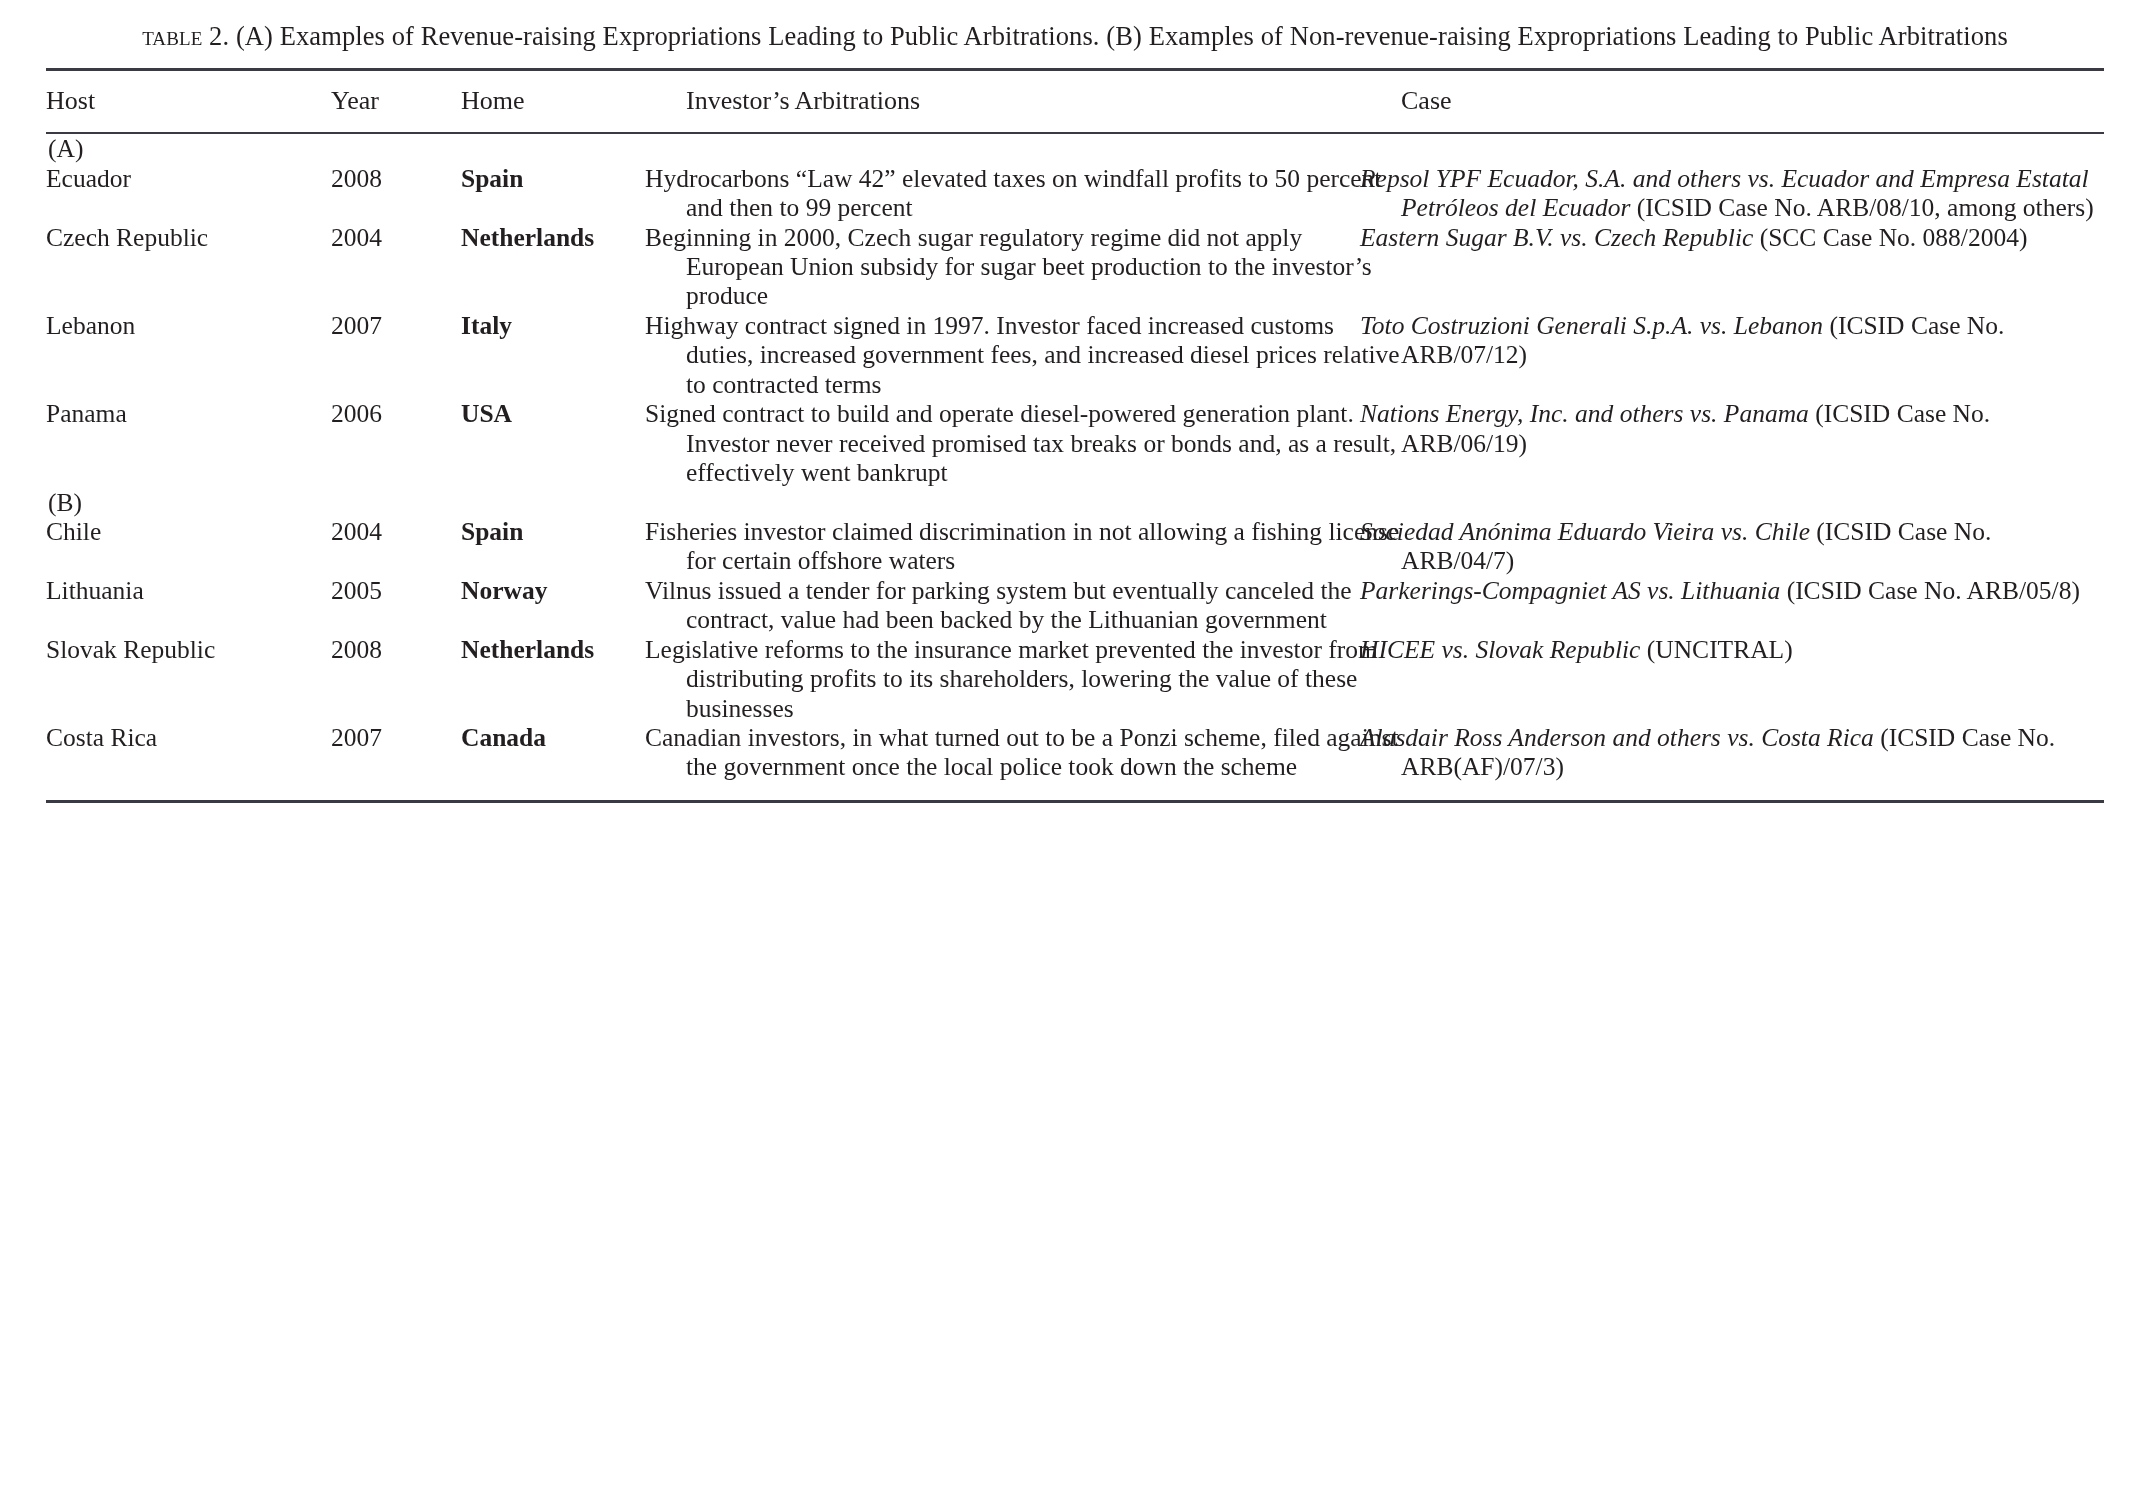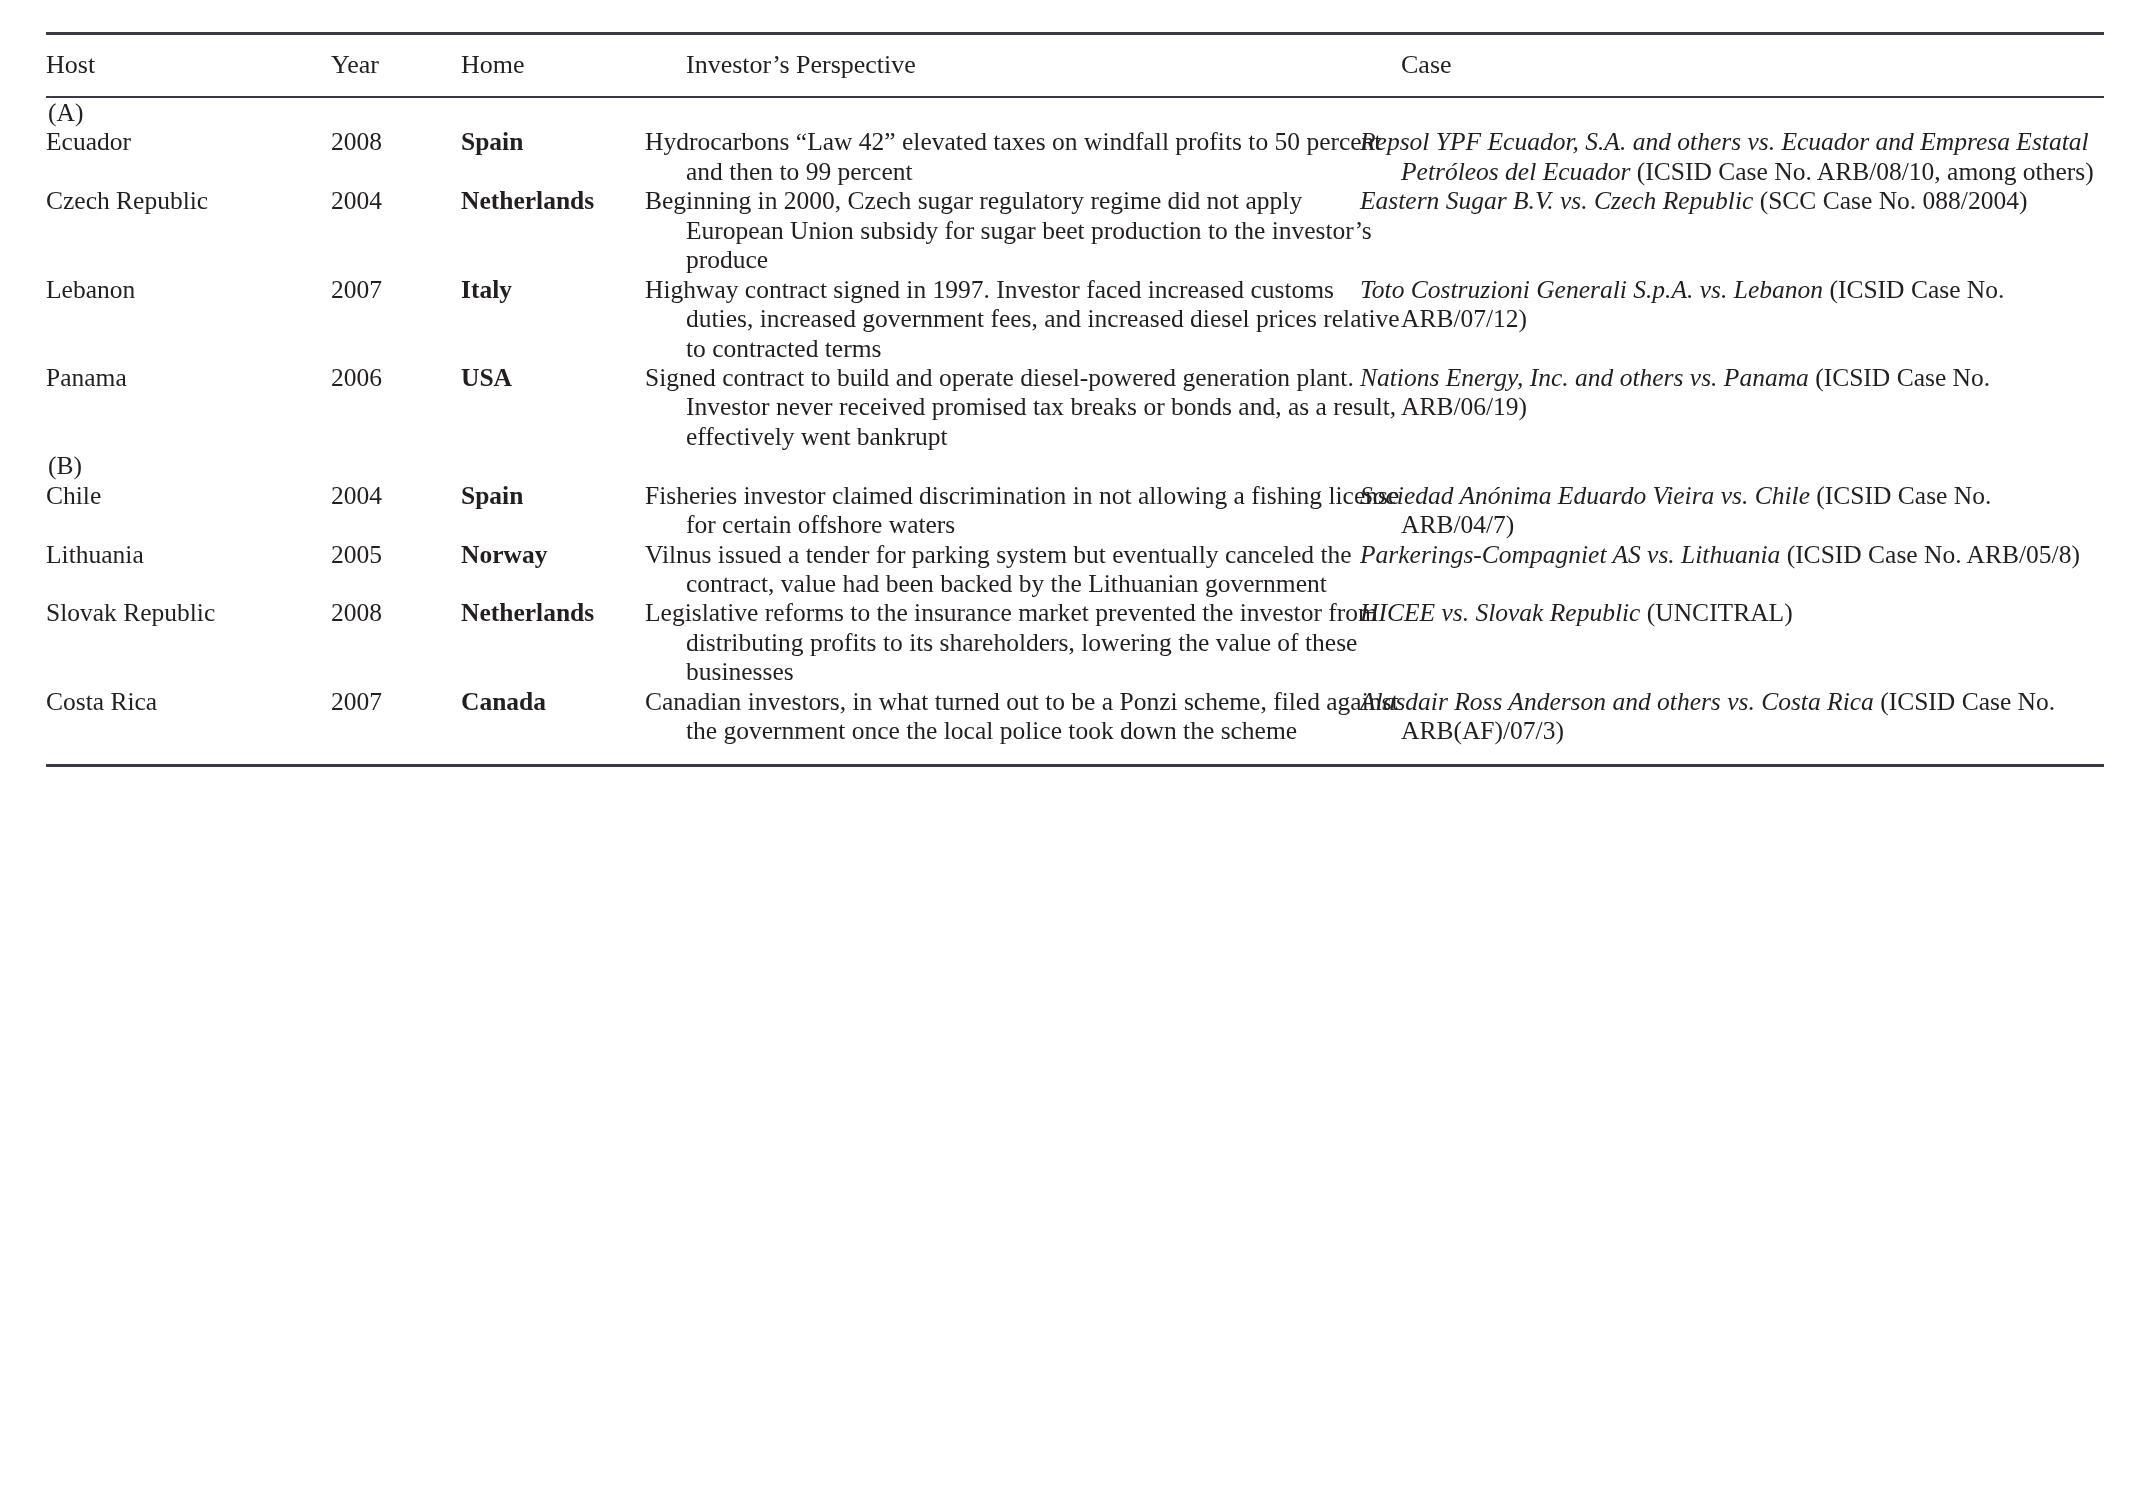--- a/index.html
+++ b/index.html
@@ -113,37 +113,42 @@
   }
   .section-label { padding-left: 2px; }
 
   .spacer-bottom { height: 18px; }
 </style>
 </head>
 <body>
 
 <div class="page">
 
+  <div class="caption">
+    <span class="tbl-label">Table</span>
+    <span>2.</span>
+    <span>(A) Examples of Revenue-raising Expropriations Leading to Public Arbitrations. (B) Examples of Non-revenue-raising Expropriations Leading to Public Arbitrations</span>
+  </div>
 
   <hr class="rule-thick">
 
   <table class="t2">
     <colgroup>
       <col class="c-host">
         <col class="c-year">
         <col class="c-home">
         <col class="c-persp">
         <col class="c-case">
     </colgroup>
     <thead>
       <tr>
         <th class="h-host">Host</th>
         <th class="h-year">Year</th>
         <th class="h-home">Home</th>
-        <th class="h-persp">Investor’s Perspective</th>
+        <th class="h-persp">Investor’s Arbitrations</th>
         <th class="h-case">Case</th>
       </tr>
     </thead>
   </table>
 
   <hr class="rule-thin">
 
   <table class="t2">
     <colgroup>
       <col class="c-host">

